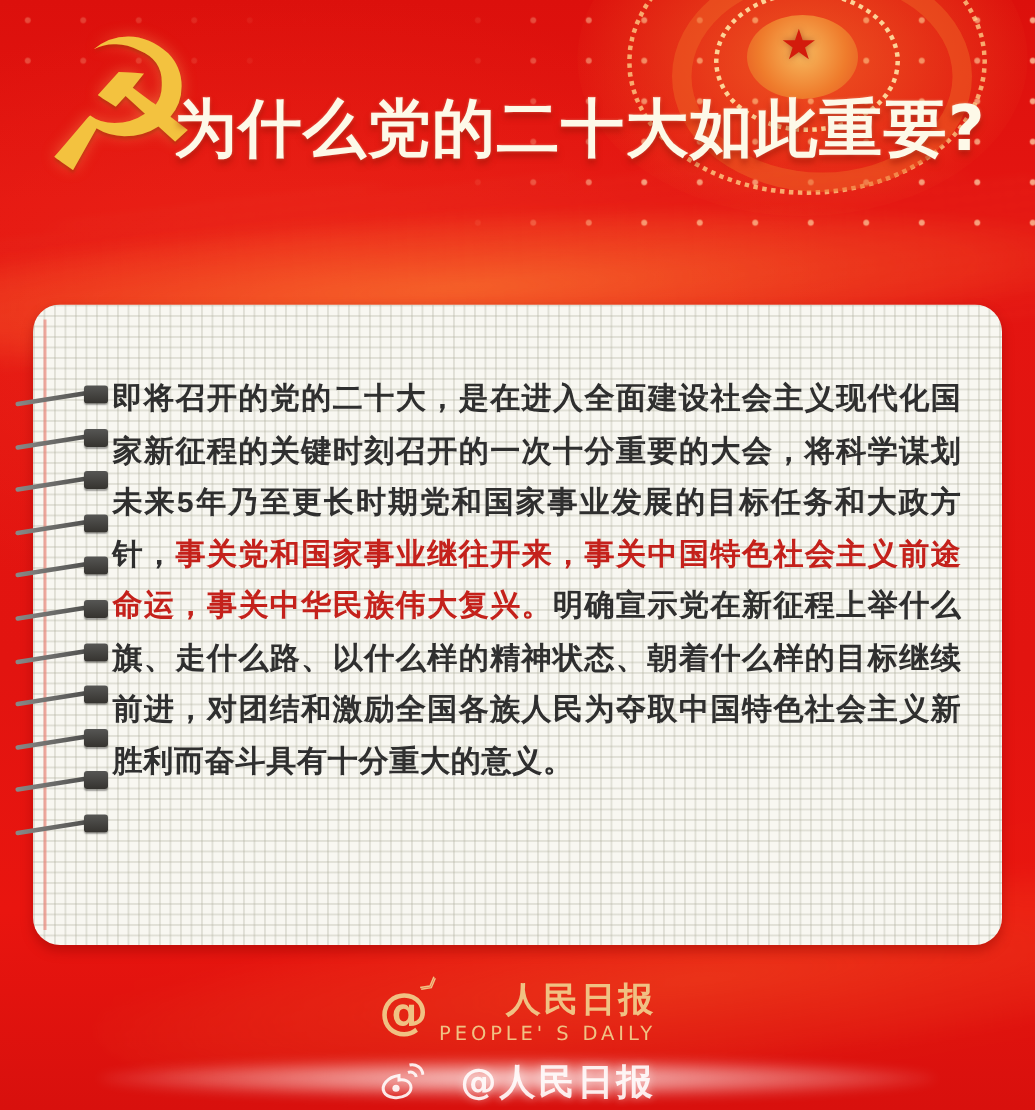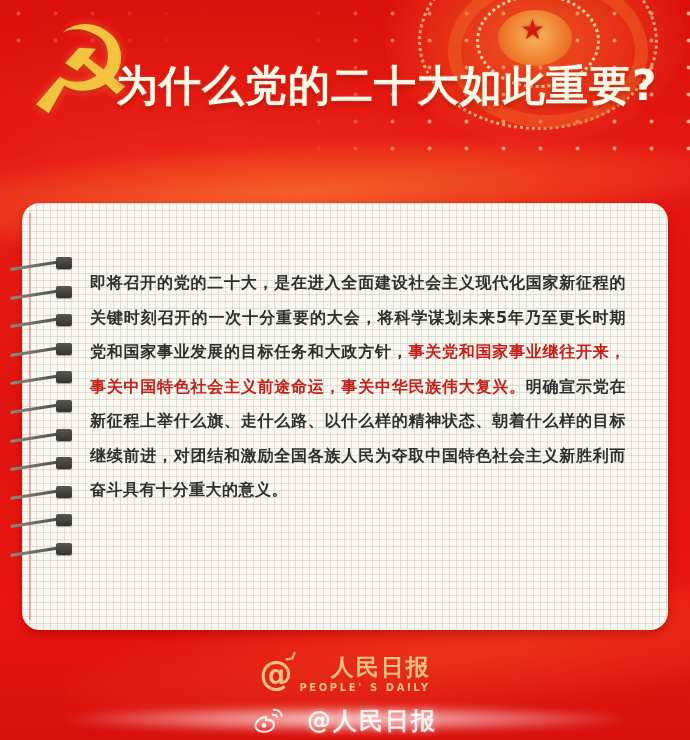--- a/index.html
+++ b/index.html
@@ -59,33 +59,33 @@
     box-shadow:0 4px 8px rgba(130,5,0,.4);}
   .margin-line{position:absolute;left:7px;top:10px;bottom:10px;width:2px;
     background:rgba(236,130,118,.65);}
   .binding{position:absolute;left:-14px;top:48px;width:78px;}
   .clip{position:relative;height:28.6px;width:78px;}
   .clip::before{content:"";position:absolute;left:2px;top:13px;width:52px;height:3px;
     background:linear-gradient(90deg,#8a8a88,#4a4a48);transform:rotate(-9deg);border-radius:2px;}
   .clip::after{content:"";position:absolute;left:48px;top:6px;width:16px;height:12px;
     background:linear-gradient(180deg,#565654,#35332f);border-radius:2px;
     box-shadow:0 1px 1px rgba(0,0,0,.35);}
-  .body-text{position:absolute;left:53px;right:27px;top:48px;margin:15px;
-    font-size:16px;font-weight:bold;line-height:34.5px;letter-spacing:.5px;
-    color:#2f2f2f;text-align:justify;}
+  .body-text{position:absolute;left:53px;right:27px;top:48px;margin:0;
+    font-size:20px;font-weight:bold;line-height:34.5px;letter-spacing:.5px;
+    color:#2f2f2f;text-align:justify;font-family:Liberation Mono, monospace;}
   .body-text .em{color:#c4211b;}
   
   .footer{position:absolute;left:0;top:656px;width:100%;text-align:center;}
   .pd-logo{display:inline-flex;align-items:flex-start;gap:7px;color:#f0c183;}
   .at-icon{font-size:33px;line-height:1;font-weight:bold;position:relative;top:1px;}
   .at-icon .beam{position:absolute;right:-7px;top:-4px;font-size:13px;font-weight:bold;
     transform:rotate(52deg);letter-spacing:-1px;}
   .pd-col{display:flex;flex-direction:column;align-items:flex-end;line-height:1;}
   .pd-name{font-size:23px;font-weight:bold;letter-spacing:2px;}
-  .pd-sub{font-size:10px;letter-spacing:2.6px;margin-top:4px;font-weight:bold;}
+  .pd-sub{font-size:13px;letter-spacing:2.6px;margin-top:4px;font-weight:normal;}
   .watermark-wrap{position:absolute;left:0;top:700px;width:100%;height:40px;text-align:center;}
   .glow-streak{position:absolute;left:65px;top:6px;width:560px;height:26px;border-radius:50%;
     background:radial-gradient(ellipse at center, rgba(255,255,255,.85), rgba(255,255,255,.25) 55%, transparent 75%);
     filter:blur(4px);}
   .watermark{position:relative;display:inline-flex;align-items:center;gap:24px;margin-top:5px;
     color:rgba(255,255,255,.88);font-size:24px;font-weight:bold;letter-spacing:2px;
     text-shadow:0 0 6px rgba(255,255,255,.45);}
   .weibo-icon{width:30px;height:26px;display:inline-block;}
 </style>
 </head>

